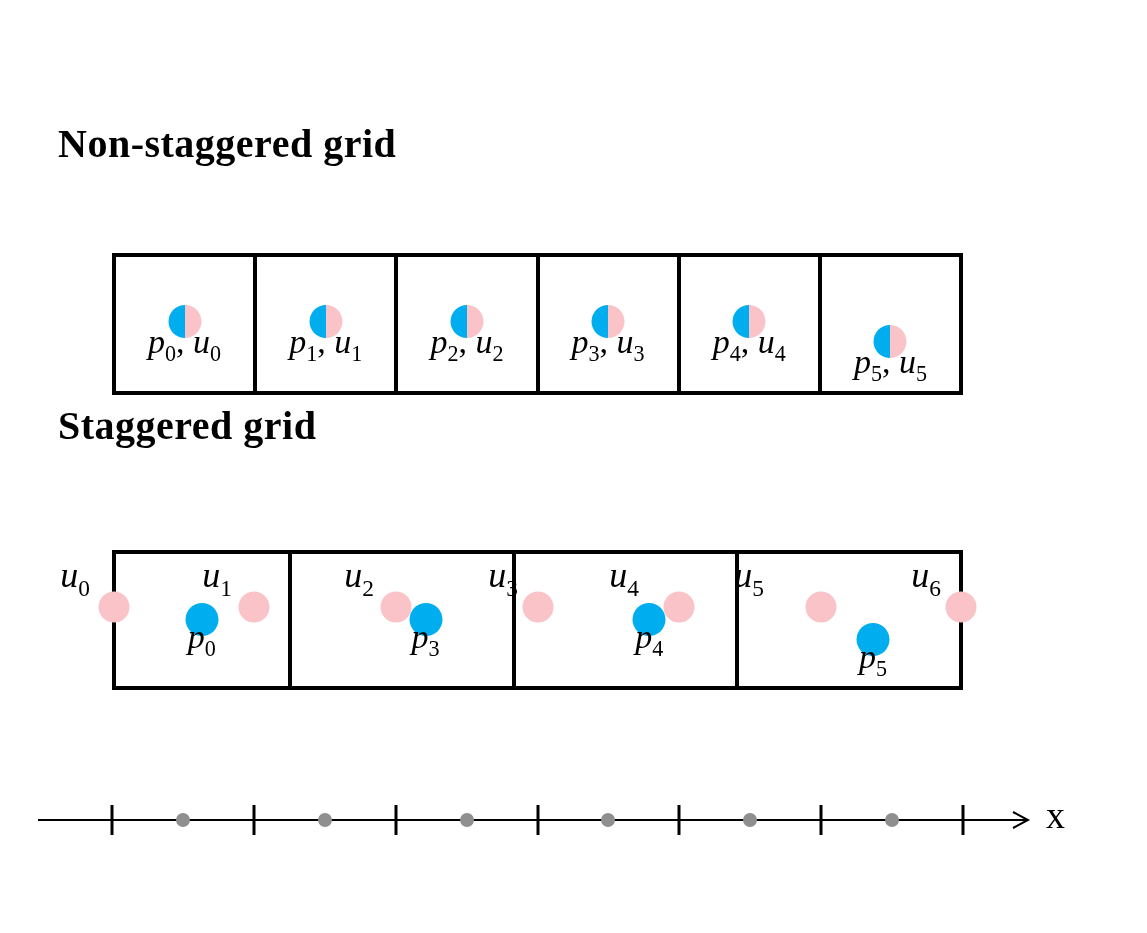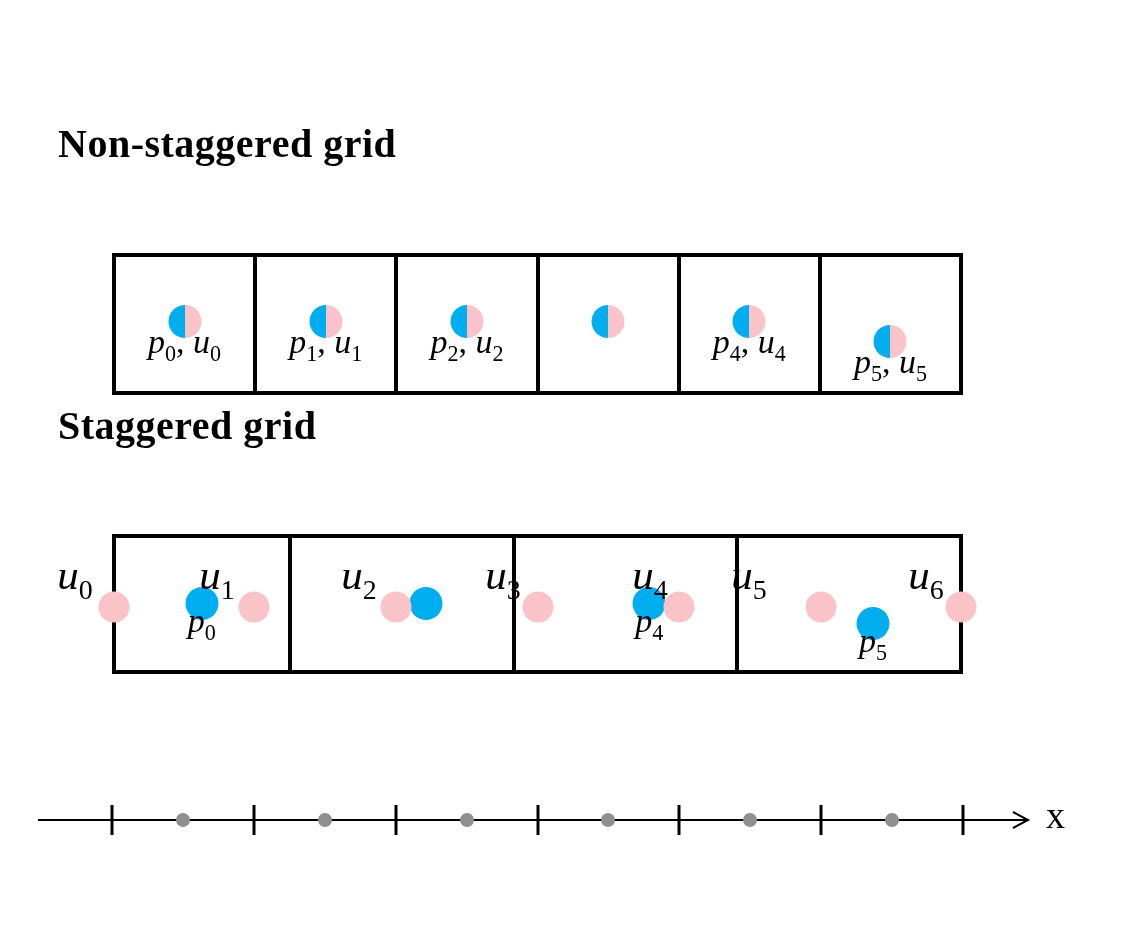--- a/index.html
+++ b/index.html
@@ -13,21 +13,21 @@
     line-height:1.1; letter-spacing:0.5px; white-space:nowrap;
   }
   #title-top { top:122px; }
   #title-bottom { top:404px; }
 
   .grid {
     position:absolute; left:112px; width:851px; box-sizing:border-box;
     border:4px solid var(--ink,#000); display:flex; background:#fff;
   }
   #grid-top { top:253px; height:142px; }
-  #grid-bottom { top:534px; height:140px;gap:48px; }
+  #grid-bottom { top:550px; height:140px;gap:48px; }
   .cell { flex:1; position:relative; border-right:4px solid var(--ink,#000); }
   .cell:last-child { border-right:none;margin-top:20px; }
 
   
   .pu-node {
     position:absolute; left:50%; top:48px; width:33px; height:33px;
     border-radius:50%; transform:translateX(-50%);
     background:linear-gradient(90deg, var(--pressure-blue,#00AEEF) 50%, var(--velocity-pink,#F9C3C8) 50%);
   }
   .cell-label {
@@ -46,21 +46,21 @@
   .p-label {
     position:absolute; top:64px; left:0; width:100%; text-align:center;
     font-size:34px; font-style:italic; white-space:nowrap;
   }
   .u-node {
     position:absolute; top:607px; width:31px; height:31px; border-radius:50%;
     transform:translate(-50%,-50%); background:var(--velocity-pink,#F9C3C8);
   }
   .u-label {
     position:absolute; top:578px; transform:translate(-50%,-50%);
-    font-size:43px; font-style:italic; white-space:nowrap;
+    font-size:36px; font-style:italic; white-space:nowrap;
   }
 
   .axis-svg { position:absolute; left:0; top:785px; }
   .axis-svg line, .axis-svg path { stroke:var(--ink,#000); }
   .axis-svg .dot { fill:var(--axis-dot-gray,#8F8F8F); }
   #x-label { position:absolute; left:1046px; top:793px; font-size:38px; }
 </style>
 </head>
 <body>
 
@@ -76,40 +76,42 @@
     <div class="cell">
       <span class="pu-node"></span>
       <div class="cell-label"><i>p</i><sub>1</sub><span class="sep">,&nbsp;</span><i>u</i><sub>1</sub></div>
     </div>
     <div class="cell">
       <span class="pu-node"></span>
       <div class="cell-label"><i>p</i><sub>2</sub><span class="sep">,&nbsp;</span><i>u</i><sub>2</sub></div>
     </div>
     <div class="cell">
       <span class="pu-node"></span>
+      <div class="cell-label"><i>p</i><sub>3</sub><span class="sep">,&nbsp;</span><i>u</i><sub>3</sub></div>
     </div>
     <div class="cell">
       <span class="pu-node"></span>
       <div class="cell-label"><i>p</i><sub>4</sub><span class="sep">,&nbsp;</span><i>u</i><sub>4</sub></div>
     </div>
     <div class="cell">
       <span class="pu-node"></span>
       <div class="cell-label"><i>p</i><sub>5</sub><span class="sep">,&nbsp;</span><i>u</i><sub>5</sub></div>
     </div>
   </div>
 
   <div class="title" id="title-bottom">Staggered grid</div>
 
   <div class="grid" id="grid-bottom">
     <div class="cell">
       <span class="p-node"></span>
       <div class="p-label"><i>p</i><sub>0</sub></div>
     </div>
     <div class="cell">
       <span class="p-node"></span>
+      <div class="p-label"><i>p</i><sub>3</sub></div>
     </div>
     <div class="cell">
       <span class="p-node"></span>
       <div class="p-label"><i>p</i><sub>4</sub></div>
     </div>
     <div class="cell">
       <span class="p-node"></span>
       <div class="p-label"><i>p</i><sub>5</sub></div>
     </div>
   </div>
@@ -119,21 +121,21 @@
   <span class="u-node" style="left:396px"></span>
   <span class="u-node" style="left:538px"></span>
   <span class="u-node" style="left:679px"></span>
   <span class="u-node" style="left:821px"></span>
   <span class="u-node" style="left:961px"></span>
 
   <div class="u-label" style="left:75px"><i>u</i><sub>0</sub></div>
   <div class="u-label" style="left:217px"><i>u</i><sub>1</sub></div>
   <div class="u-label" style="left:359px"><i>u</i><sub>2</sub></div>
   <div class="u-label" style="left:503px"><i>u</i><sub>3</sub></div>
-  <div class="u-label" style="left:650px"><i>u</i><sub>4</sub></div>
+  <div class="u-label" style="left:624px"><i>u</i><sub>4</sub></div>
   <div class="u-label" style="left:749px"><i>u</i><sub>5</sub></div>
   <div class="u-label" style="left:926px"><i>u</i><sub>6</sub></div>
 
   <svg class="axis-svg" width="1147" height="70">
     <line x1="38" y1="35" x2="1026" y2="35" stroke-width="2"></line>
     <line x1="112" y1="20" x2="112" y2="50" stroke-width="3"></line>
     <line x1="254" y1="20" x2="254" y2="50" stroke-width="3"></line>
     <line x1="396" y1="20" x2="396" y2="50" stroke-width="3"></line>
     <line x1="538" y1="20" x2="538" y2="50" stroke-width="3"></line>
     <line x1="679" y1="20" x2="679" y2="50" stroke-width="3"></line>

